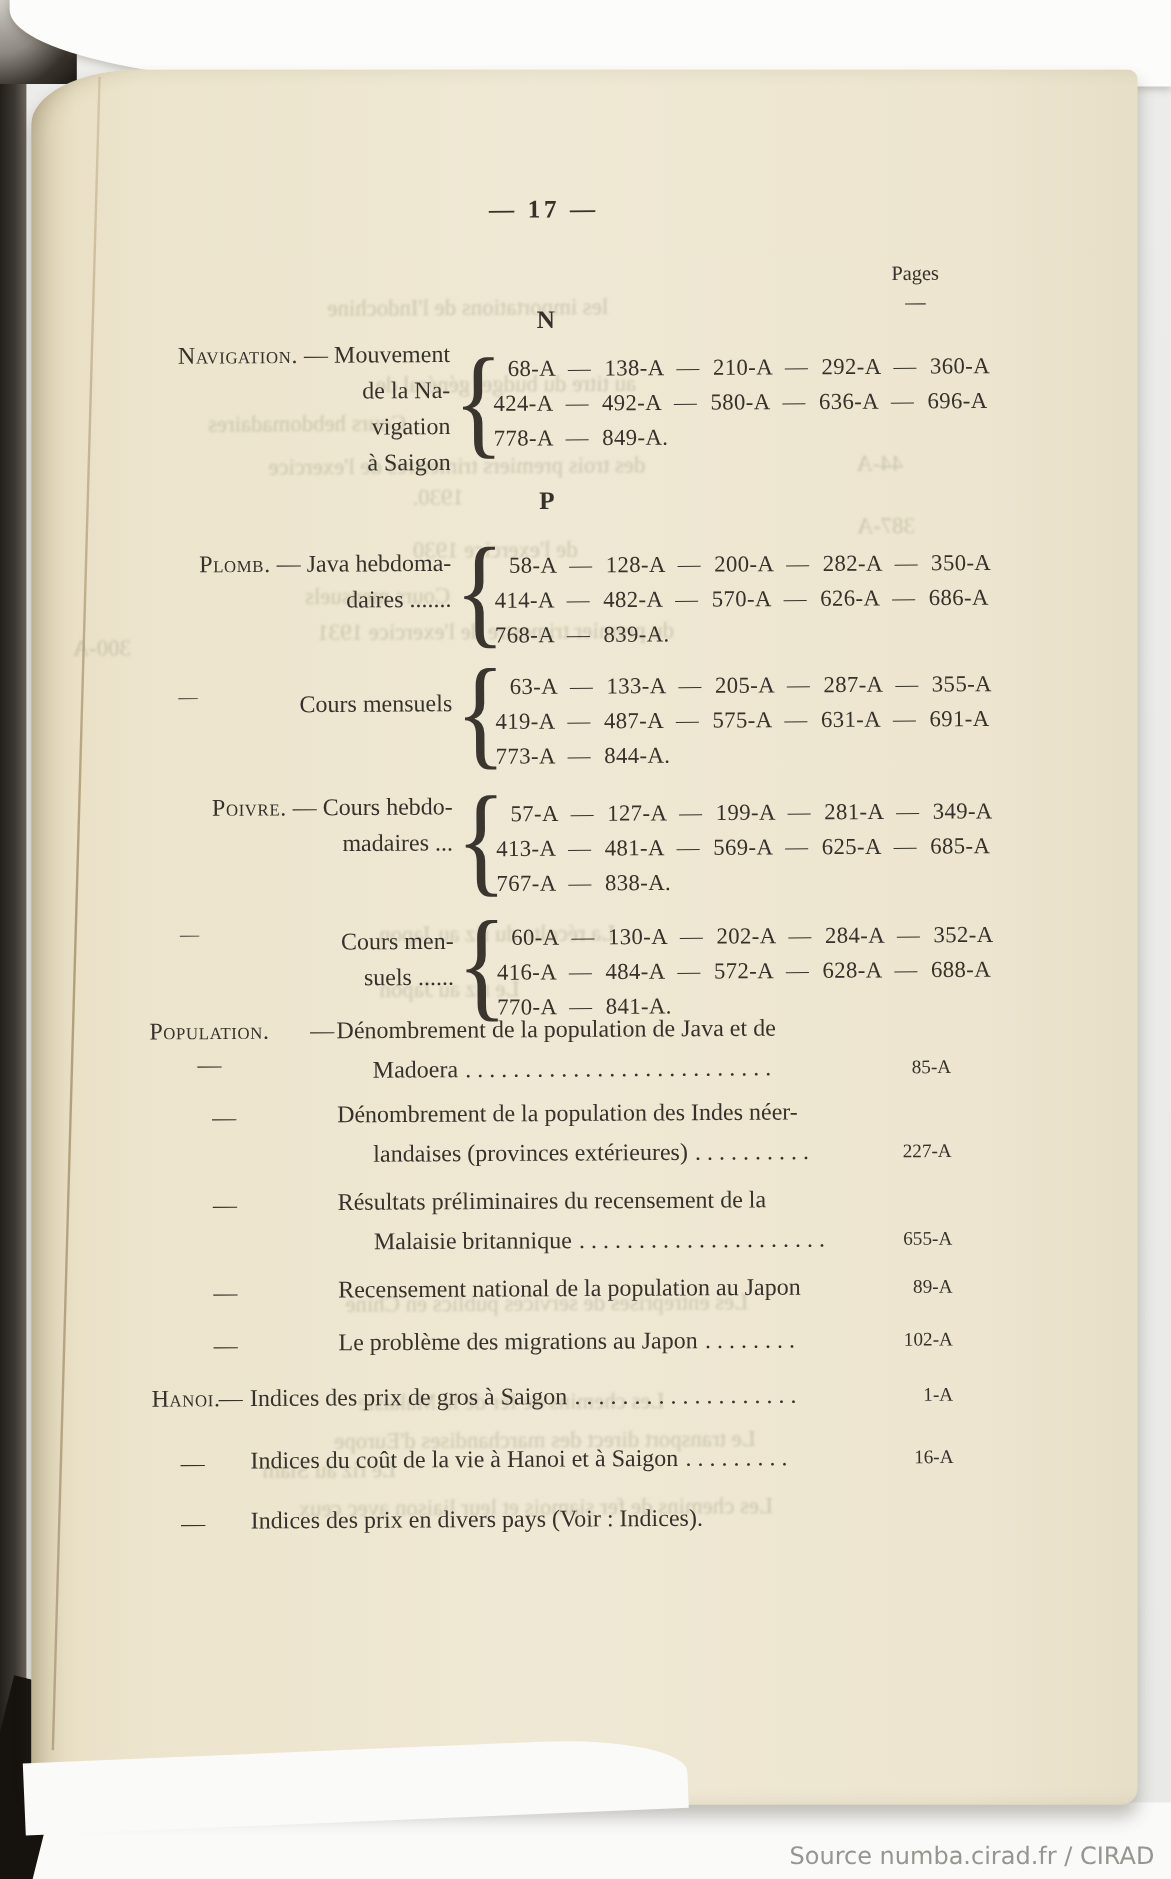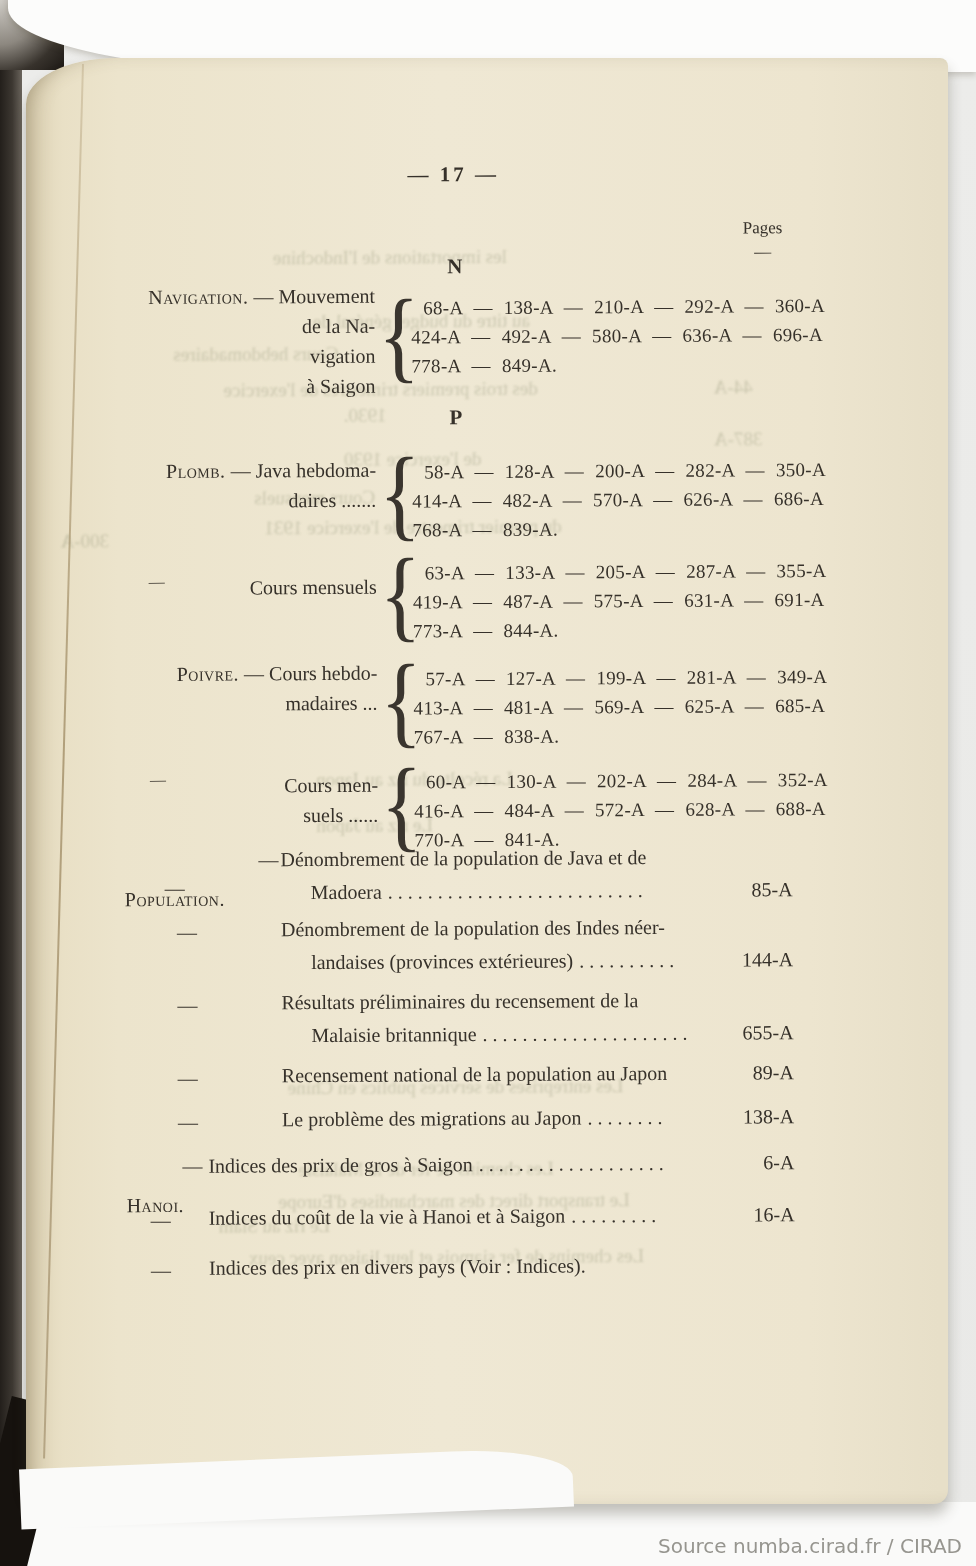--- a/index.html
+++ b/index.html
@@ -51,21 +51,21 @@
     font-size:21px;letter-spacing:3px;font-weight:bold;}
   .pages-head{position:absolute;left:680px;top:160px;width:120px;text-align:center;
     font-size:17px;line-height:24px;}
   .sec-letter{position:absolute;left:332px;width:200px;text-align:center;
     font-size:21px;font-weight:bold;}
   .sec-n{top:196px;} .sec-p{top:347px;}
 
   
   .braceblock{position:absolute;left:96px;display:flex;align-items:flex-start;}
   .desc{width:256px;text-align:right;font-size:20px;line-height:30px;position:relative;}
-  .term{font-variant:small-caps;letter-spacing:.5px;margin-top:39px;}
+  .term{font-variant:small-caps;letter-spacing:.5px;}
   .brace{width:36px;font-size:102px;line-height:86px;text-align:center;
     transform:scaleX(.85);color:#3a352e;}
   .nums{width:430px;font-size:19px;line-height:29px;white-space:nowrap;
     word-spacing:6px;letter-spacing:.3px;}
   .nline.n1{text-indent:12px;}
   .nav{top:222px;}         .nav .nums{margin-top:13px;}  .nav .brace{margin-top:12px;}
   .plomb{top:384px;}       .plomb .desc{margin-top:12px;} .plomb .nums{margin-top:15px;} .plomb .brace{margin-top:8px;}
   .plombm{top:487px;}      .plombm .desc{margin-top:26px;} .plombm .nums{margin-top:13px;} .plombm .brace{margin-top:6px;}
   .poivre{top:590px;}      .poivre .desc{margin-top:9px;}  .poivre .nums{margin-top:16px;} .poivre .brace{margin-top:9px;}
   .poivrem{top:694px;}     .poivrem .desc{margin-top:17px;} .poivrem .nums{margin-top:15px;} .poivrem .brace{margin-top:9px;}
@@ -78,21 +78,21 @@
   .entry .sep{position:absolute;top:0;}
   .sep-pop{left:136px;} .sep-prix{left:58px;}
   .dash2{position:absolute;left:42px;top:28px;}
   .dashm{position:absolute;left:54px;top:2px;}
   .prix-e .dashm{left:26px;}
   .eline{white-space:nowrap;overflow:hidden;}
   .pop-e .eline{margin-left:158px;width:438px;}
   .prix-e .eline{margin-left:84px;width:534px;}
   .l2{text-indent:30px;}
   .dots{letter-spacing:5px;margin-left:6px;}
-  .epage{position:absolute;right:0;top:0;font-size:20px;}
+  .epage{position:absolute;right:0;top:0;font-size:16px;}
   .epage.two{top:33px;}
   .pop1{top:784px;} .pop2{top:854px;} .pop3{top:927px;} .pop4{top:1000px;} .pop5{top:1044px;}
   .prix1{top:1090px;} .prix2{top:1142px;} .prix3{top:1192px;}
 
   
   .source{position:absolute;right:14px;top:1534px;font-family:"DejaVu Sans",sans-serif;
     font-size:20px;color:#96958f;}
 </style>
 </head>
 <body>
@@ -222,47 +222,47 @@
       <span class="dash2">—</span>
       <div class="eline">Dénombrement de la population de Java et de</div>
       <div class="eline l2"><span>Madoera</span><span class="dots">..........................</span></div>
       <span class="epage two">85-A</span>
     </div>
 
     <div class="entry pop-e pop2">
       <span class="dashm">—</span>
       <div class="eline">Dénombrement de la population des Indes néer-</div>
       <div class="eline l2"><span>landaises (provinces extérieures)</span><span class="dots">..........</span></div>
-      <span class="epage two">144-A</span>
+      <span class="epage two">227-A</span>
     </div>
 
     <div class="entry pop-e pop3">
       <span class="dashm">—</span>
       <div class="eline">Résultats préliminaires du recensement de la</div>
       <div class="eline l2"><span>Malaisie britannique</span><span class="dots">.....................</span></div>
       <span class="epage two">655-A</span>
     </div>
 
     <div class="entry pop-e pop4">
       <span class="dashm">—</span>
       <div class="eline">Recensement national de la population au Japon</div>
       <span class="epage">89-A</span>
     </div>
 
     <div class="entry pop-e pop5">
       <span class="dashm">—</span>
       <div class="eline"><span>Le problème des migrations au Japon</span><span class="dots">........</span></div>
-      <span class="epage">138-A</span>
+      <span class="epage">102-A</span>
     </div>
 
     <div class="entry prix-e prix1">
       <span class="term">Hanoi.</span>
       <span class="sep sep-prix">—</span>
       <div class="eline"><span>Indices des prix de gros à Saigon</span><span class="dots">...................</span></div>
-      <span class="epage">6-A</span>
+      <span class="epage">1-A</span>
     </div>
 
     <div class="entry prix-e prix2">
       <span class="dashm">—</span>
       <div class="eline"><span>Indices du coût de la vie à Hanoi et à Saigon</span><span class="dots">.........</span></div>
       <span class="epage">16-A</span>
     </div>
 
     <div class="entry prix-e prix3">
       <span class="dashm">—</span>

